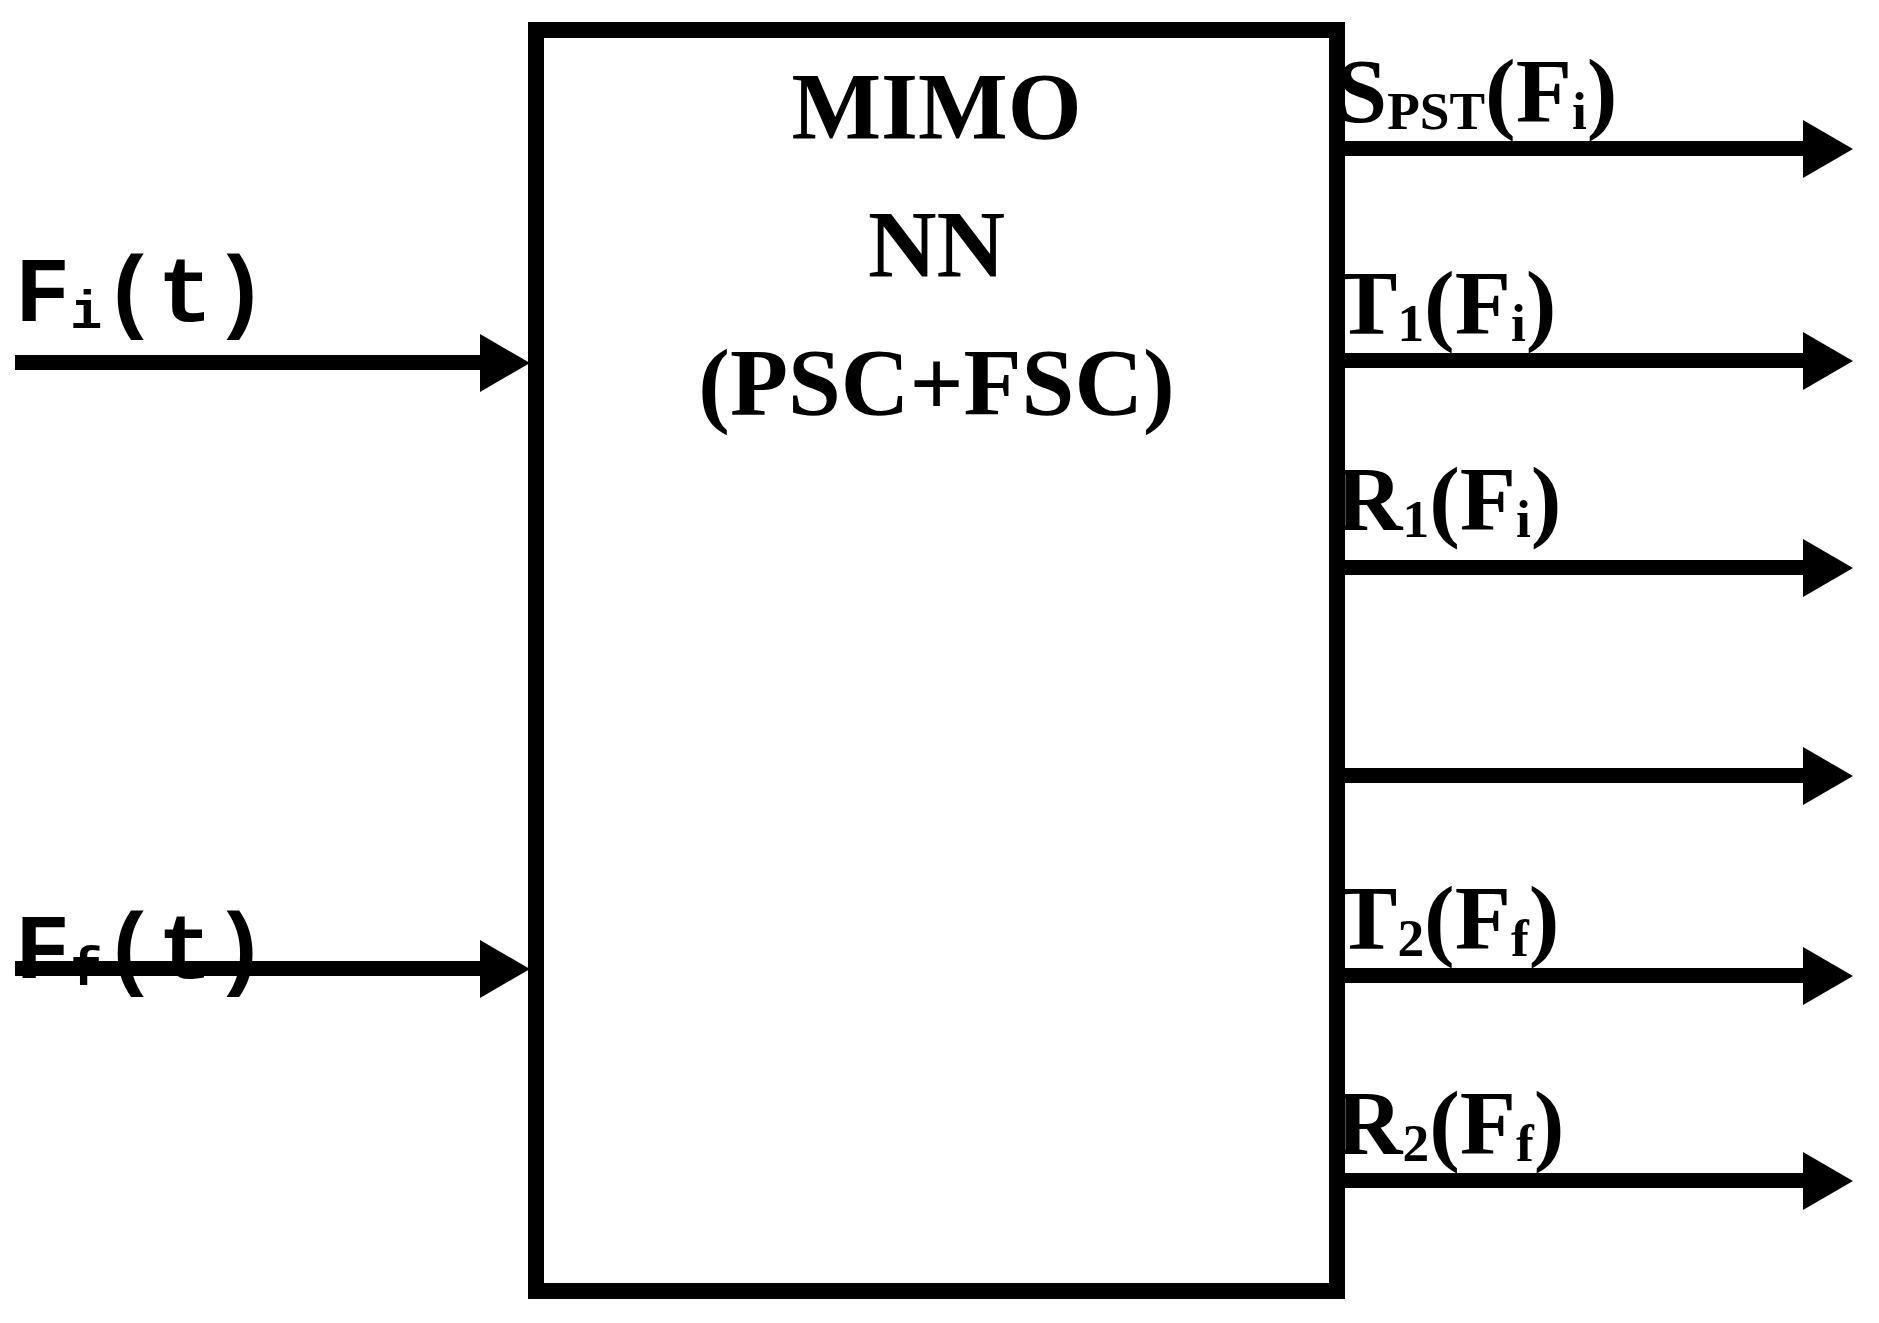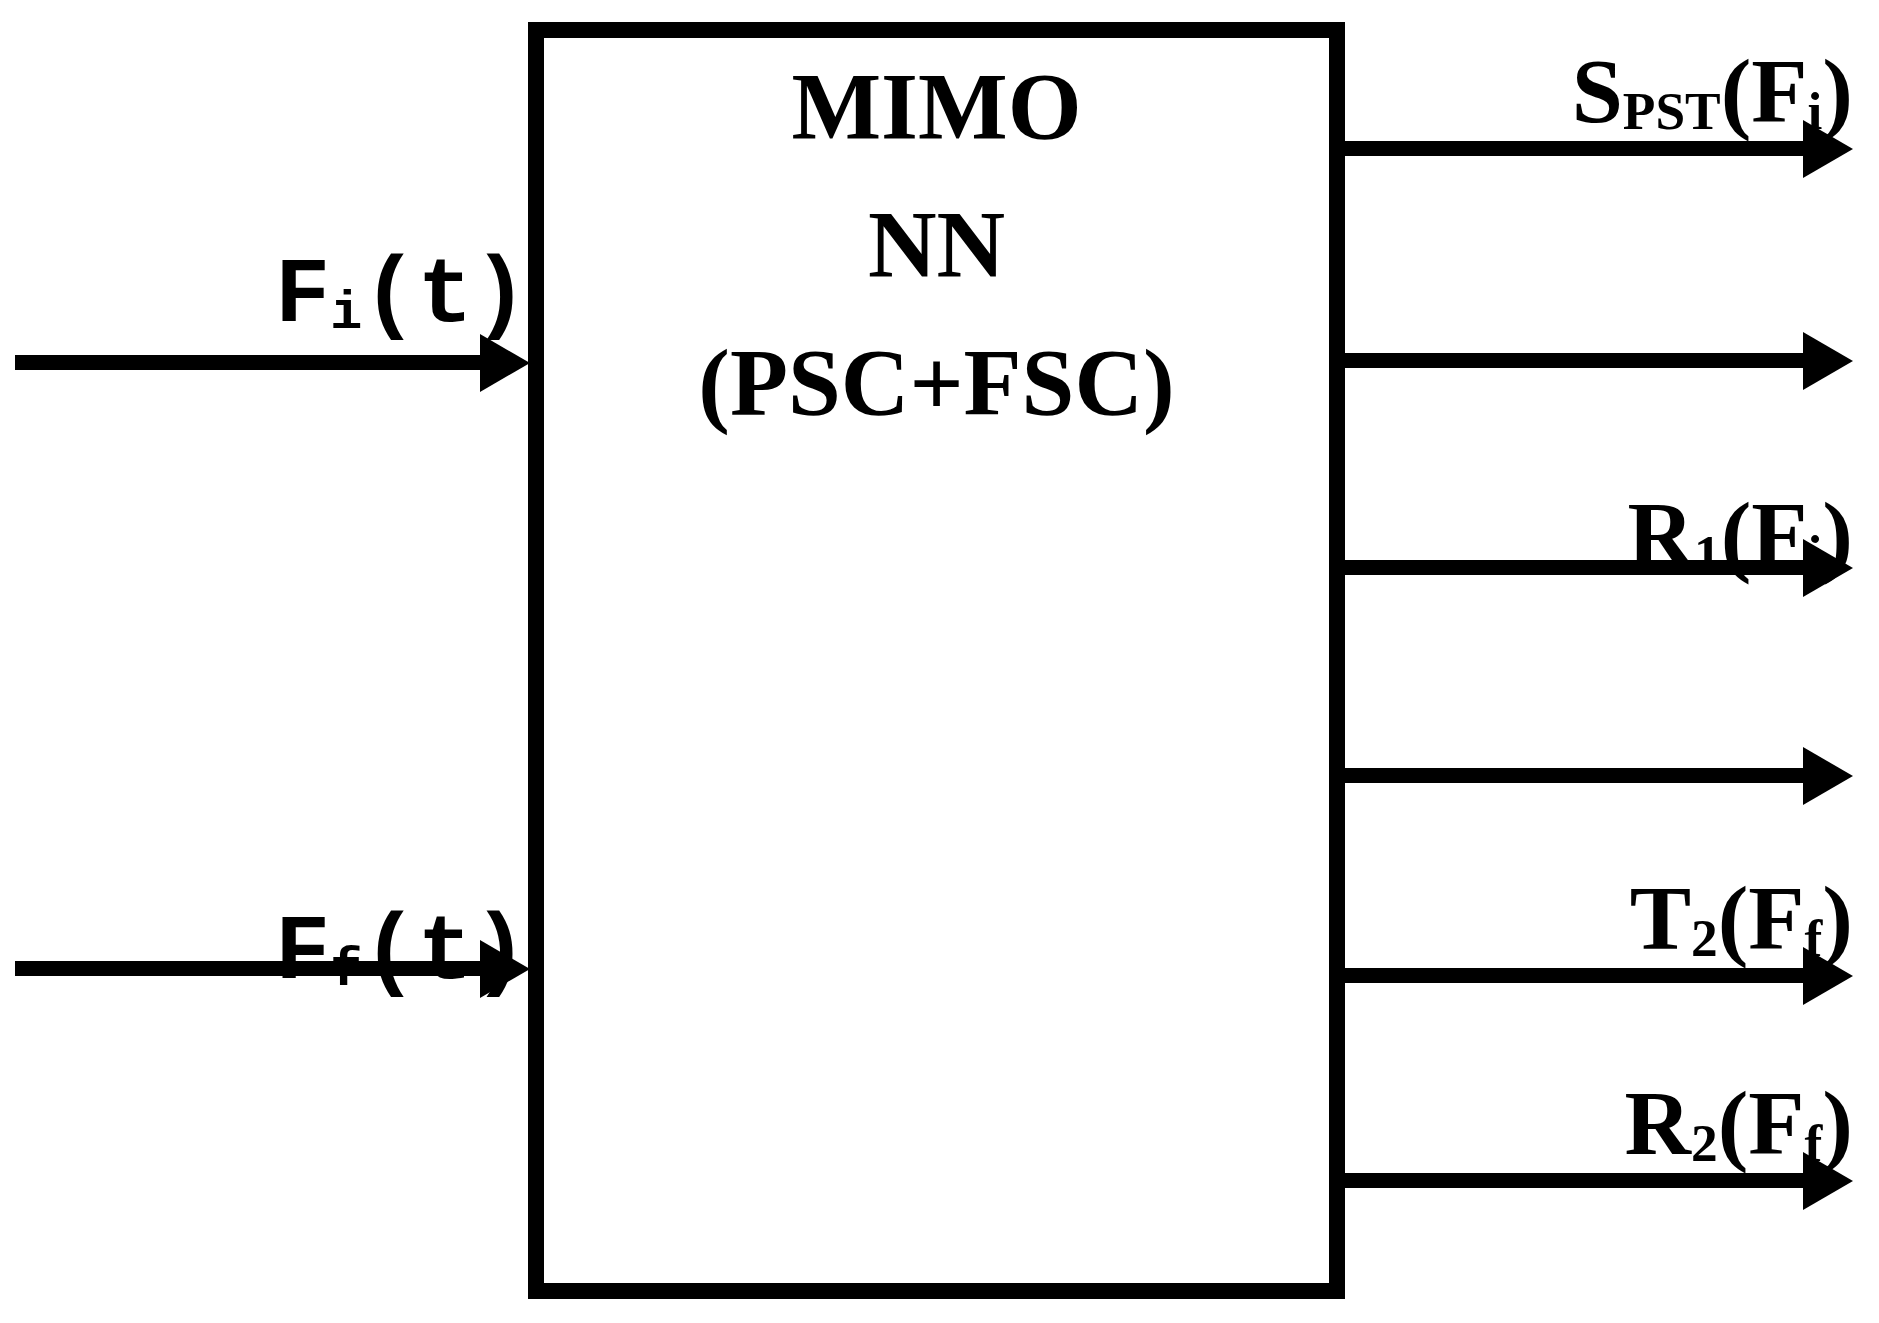--- a/index.html
+++ b/index.html
@@ -60,21 +60,21 @@
   .arrow-in  { left: 15px;  width: 467px; }
   .arrow-out { left: 1332px; width: 473px; }
 
   
   .sig {
     position: absolute;
     height: 100px;
     line-height: 100px;
     font-size: 92px;
     font-weight: bold;
-    text-align: right;
+    text-align: left;
     white-space: nowrap;
   }
   .sig-in  { left: 15px;   width: 513px; font-family: Liberation Mono, monospace; }
   .sig-out { left: 1336px; width: 517px; }
   .sig sub {
     font-size: 0.58em;
     line-height: 0;
     vertical-align: -0.13em;
     font-weight: bold;
   }
@@ -106,25 +106,28 @@
     <span class="head"></span>
   </div>
 
   <div class="sig sig-out" style="top:41px">
     <span>S</span><sub>PST</sub><span>(F</span><sub>i</sub><span>)</span>
   </div>
   <div class="arrow arrow-out" style="top:141px">
     <span class="head"></span>
   </div>
 
+  <div class="sig sig-out" style="top:253px">
+    <span>T</span><sub>1</sub><span>(F</span><sub>i</sub><span>)</span>
+  </div>
   <div class="arrow arrow-out" style="top:353px">
     <span class="head"></span>
   </div>
 
-  <div class="sig sig-out" style="top:484px">
+  <div class="sig sig-out" style="top:449px">
     <span>R</span><sub>1</sub><span>(F</span><sub>i</sub><span>)</span>
   </div>
   <div class="arrow arrow-out" style="top:560px">
     <span class="head"></span>
   </div>
 
   <div class="arrow arrow-out" style="top:768px">
     <span class="head"></span>
   </div>
 

